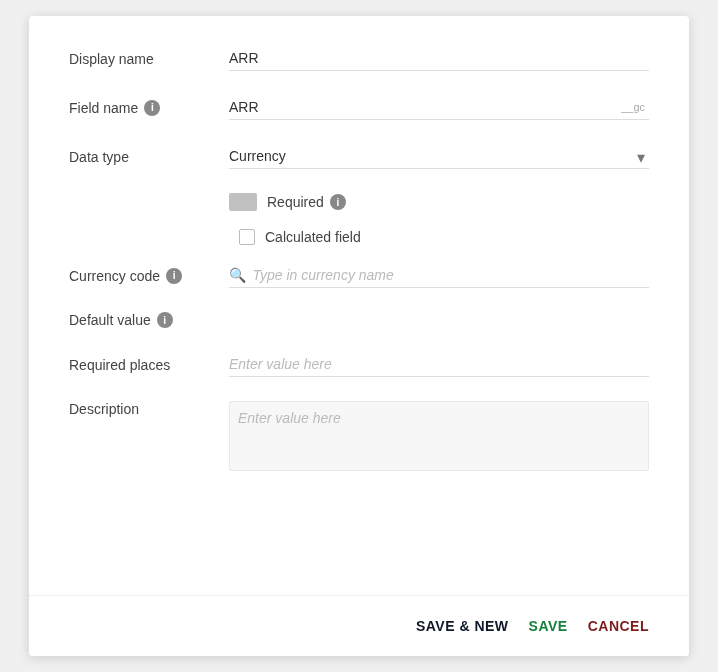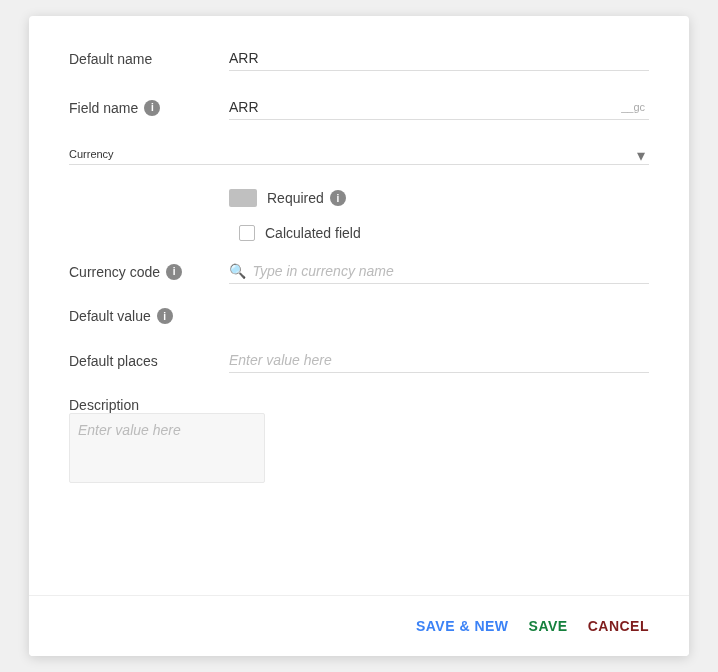--- a/index.html
+++ b/index.html
@@ -30,21 +30,20 @@
     }
 
     .form-row {
       display: flex;
       align-items: center;
       margin-bottom: 24px;
     }
 
     .form-row.top-align {
       align-items: flex-start;
-      flex-direction: column;
     }
 
     .form-label {
       width: 160px;
       min-width: 160px;
       font-size: 14px;
       color: #444;
       display: flex;
       align-items: center;
       gap: 6px;
@@ -96,21 +95,21 @@
     .select-wrapper {
       width: 100%;
       position: relative;
     }
 
     .select-input {
       width: 100%;
       border: none;
       border-bottom: 1px solid #ddd;
       padding: 4px 0;
-      font-size: 11px;
+      font-size: 14px;
       color: #333;
       outline: none;
       background: transparent;
       appearance: none;
       cursor: pointer;
     }
 
     .select-arrow {
       position: absolute;
       right: 4px;
@@ -223,21 +222,21 @@
       font-size: 14px;
       font-weight: 600;
       letter-spacing: 0.5px;
       cursor: pointer;
       background: none;
       border: none;
       padding: 4px 0;
     }
 
     .btn-save-new {
-      color: #3b82f6;
+      color: #0f172a;
       text-align: center;
     }
 
     .btn-save {
       color: #15803d;
     }
 
     .btn-cancel {
       color: #7f1d1d;
     }
@@ -258,41 +257,44 @@
     }
   </style>
 </head>
 <body>
 
 <div class="modal">
   <div class="modal-body">
 
     <div class="form-row">
       <div class="form-label">
-        <span>Default name</span>
+        <span>Display name</span>
       </div>
       <div class="form-control">
         <input class="text-input" type="text" value="ARR" style="">
       </div>
     </div>
 
     <div class="form-row">
       <div class="form-label">
         <span>Field name</span>
         <span class="info-icon">i</span>
       </div>
       <div class="form-control">
         <div class="field-name-wrapper">
           <input class="field-name-input" type="text" value="ARR" style="">
           <span class="field-name-suffix">__gc</span>
         </div>
       </div>
     </div>
 
     <div class="form-row">
+      <div class="form-label">
+        <span>Data type</span>
+      </div>
       <div class="form-control">
         <div class="select-wrapper">
           <select class="select-input">
             <option>Currency</option>
             <option>Text</option>
             <option>Number</option>
             <option>Date</option>
             <option>Boolean</option>
           </select>
           <span class="select-arrow">▾</span>
@@ -333,21 +335,21 @@
 
     <div class="form-row">
       <div class="form-label">
         <span>Default value</span>
         <span class="info-icon">i</span>
       </div>
     </div>
 
     <div class="form-row">
       <div class="form-label">
-        <span>Default places</span>
+        <span>Required places</span>
       </div>
       <div class="form-control">
         <input class="text-input" type="text" placeholder="Enter value here" style="">
       </div>
     </div>
 
     <div class="form-row top-align">
       <div class="form-label">
         <span>Description</span>
       </div>

